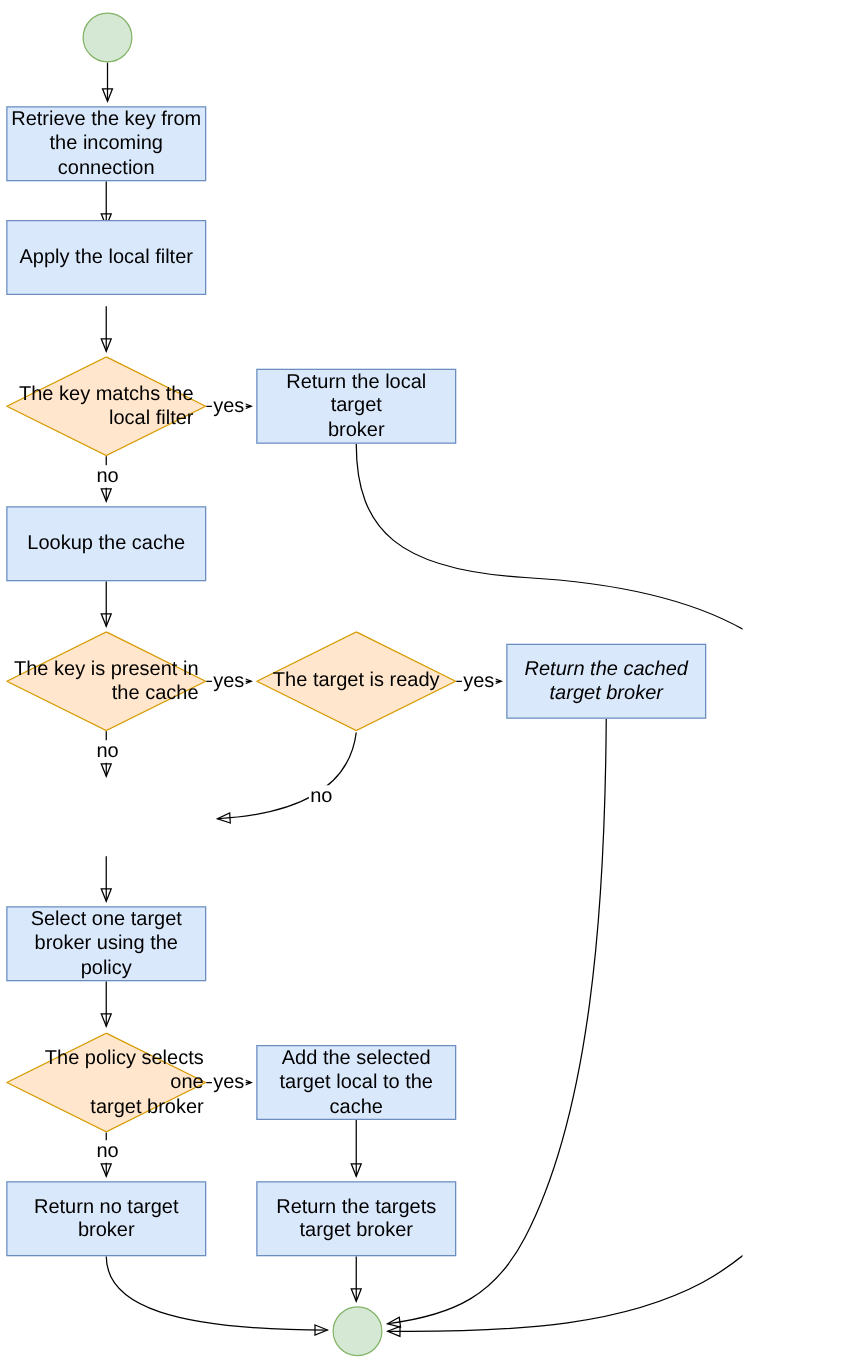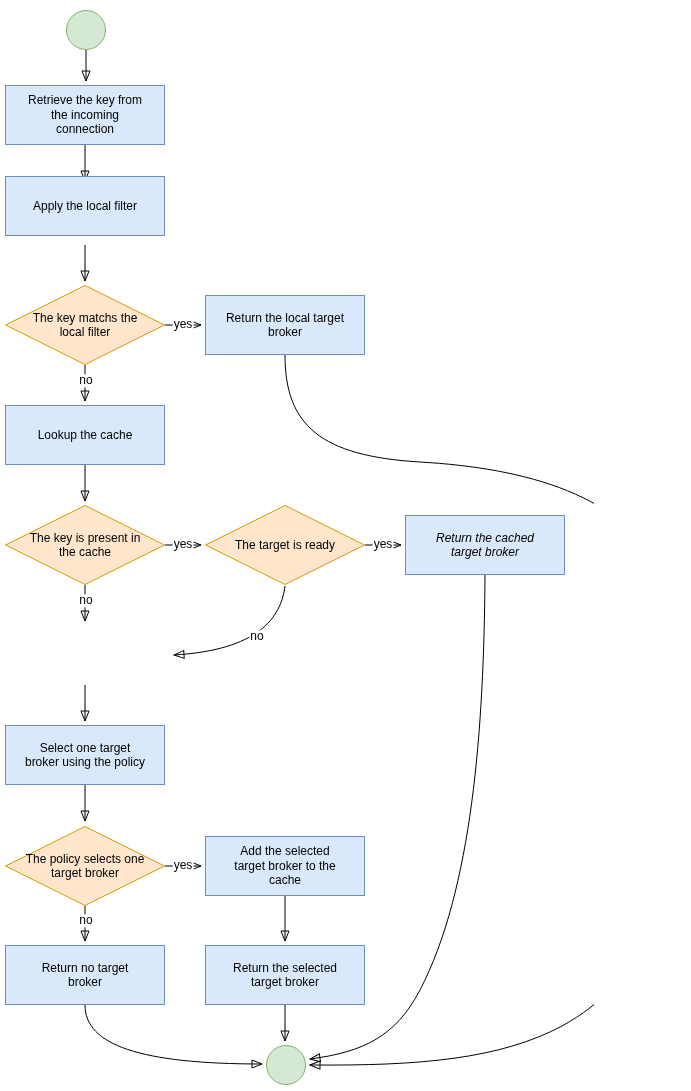--- a/index.html
+++ b/index.html
@@ -2,21 +2,21 @@
 <html><head>
 <meta charset="utf-8">
 <style>
   html, body { margin: 0; padding: 0; background: #ffffff; }
   .canvas {
     position: relative;
     width: 594px;
     height: 1091px;
     background: #ffffff;
     font-family: "Liberation Sans", sans-serif;
-    font-size: 12px;
+    font-size: 16px;
     color: #000000;
     overflow: hidden;
   }
   svg.connectors {
     position: absolute;
     left: 0; top: 0;
     width: 691px; height: 1091px;
     z-index: 1;
   }
   svg.connectors path {
@@ -35,21 +35,21 @@
   }
   .process {
     background: #dae8fc;
     border: 1px solid #6c8ebf;
   }
   .terminal {
     background: #d5e8d4;
     border: 1px solid #82b366;
     border-radius: 50%;
   }
-  .diamond { background: transparent; }
+  .diamond { background: transparent; text-align: right; }
   .diamond .shape {
     position: absolute;
     left: 0; top: 0;
     width: 100%; height: 100%;
   }
   .diamond .shape polygon {
     fill: #ffe6cc;
     stroke: #d79b00;
     stroke-width: 1;
   }
@@ -129,31 +129,31 @@
   </div>
 
 
   <div class="node process" style="left:5px; top:725px; width:160px; height:60px;">
     <span class="label">Select one target
 broker using the policy</span>
   </div>
 
   <div class="node process" style="left:205px; top:836px; width:160px; height:60px;">
     <span class="label">Add the selected
-target broker to the
+target local to the
 cache</span>
   </div>
 
   <div class="node process" style="left:5px; top:945px; width:160px; height:60px;">
     <span class="label">Return no target
 broker</span>
   </div>
 
   <div class="node process" style="left:205px; top:945px; width:160px; height:60px;">
-    <span class="label">Return the selected
+    <span class="label">Return the targets
 target broker</span>
   </div>
 
   <div class="node diamond" style="left:5px; top:285px; width:160px; height:80px;">
     <svg class="shape" viewBox="0 0 160 80" preserveAspectRatio="none">
       <polygon points="80,0.5 159.5,40 80,79.5 0.5,40"></polygon>
     </svg>
     <span class="label">The key matchs the
 local filter</span>
   </div>

